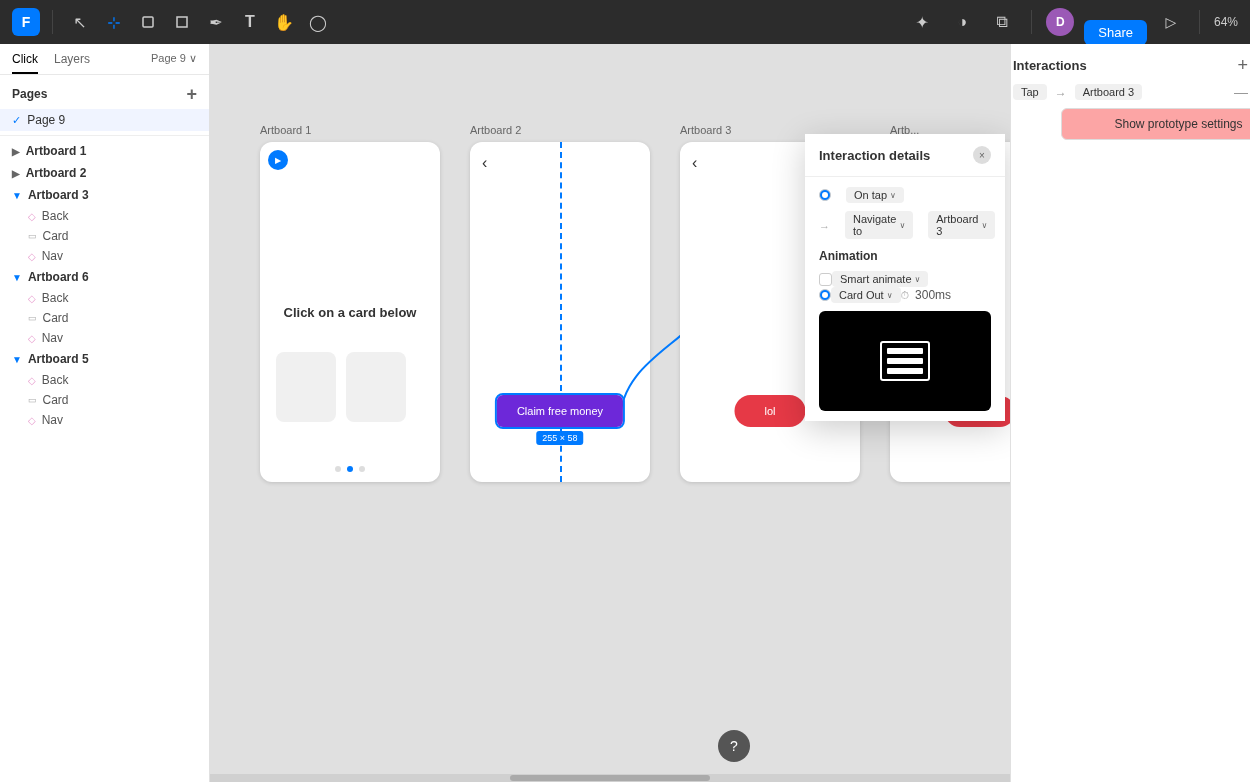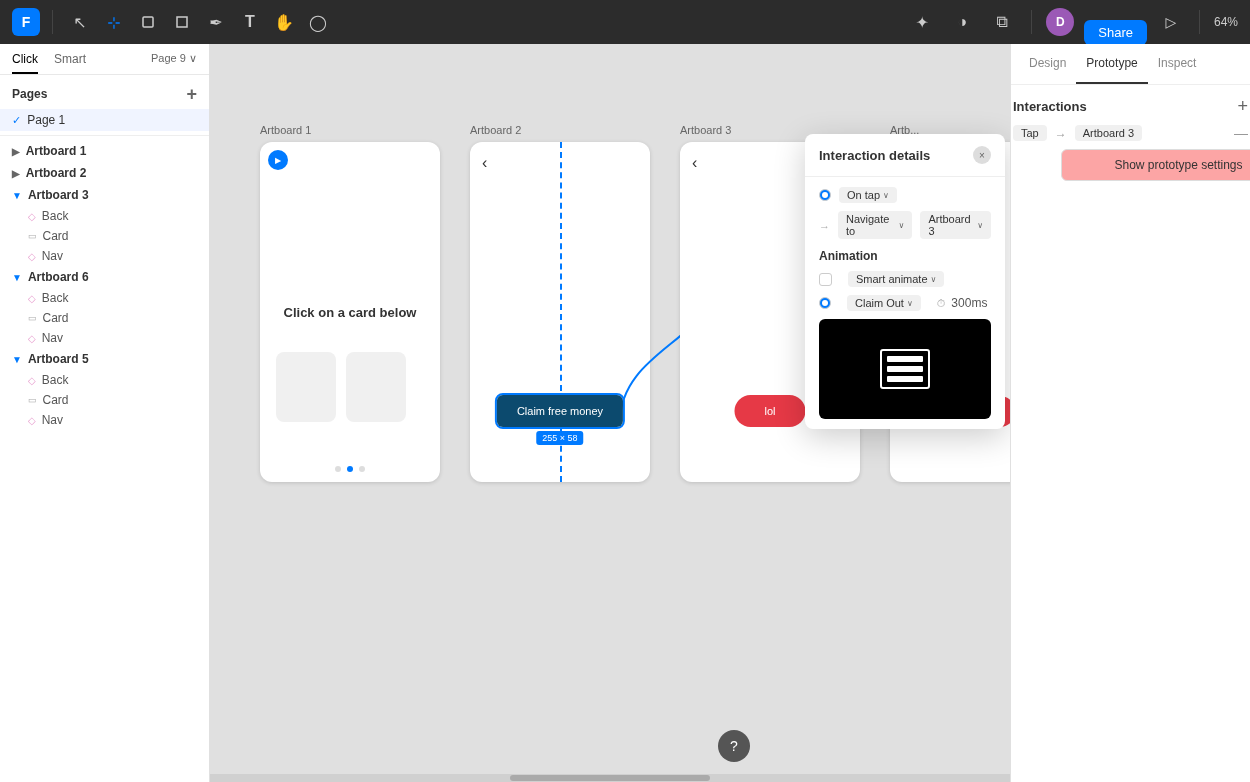--- a/index.html
+++ b/index.html
@@ -236,21 +236,21 @@
     .nav-dot { width: 6px; height: 6px; border-radius: 50%; background: #ddd; }
     .nav-dot.active { background: #007aff; }
     .artboard-back-btn {
       position: absolute;
       top: 12px; left: 12px;
       font-size: 16px;
       color: #333;
       cursor: pointer;
     }
     .claim-btn {
-      background: #0c4a6e;
+      background: #6d28d9;
       color: white;
       border-radius: 6px;
       padding: 10px 20px;
       font-size: 11px;
       white-space: nowrap;
       position: relative;
     }
     .size-badge {
       position: absolute;
       bottom: -18px;
@@ -292,21 +292,21 @@
       white-space: nowrap;
     }
 
     
     .interaction-modal {
       position: absolute;
       top: 80px;
       left: 590px;
       width: 200px;
       background: white;
-      border-radius: 8px;
+      border-radius: 0;
       box-shadow: 0 8px 32px rgba(0,0,0,0.2);
       z-index: 100;
       overflow: hidden;
     }
     .modal-header {
       display: flex;
       align-items: center;
       justify-content: space-between;
       padding: 12px 14px;
       border-bottom: 1px solid #eee;
@@ -317,21 +317,21 @@
       border-radius: 50%;
       background: #ddd;
       display: flex; align-items: center; justify-content: center;
       font-size: 10px; color: #666;
       cursor: pointer;
     }
     .modal-body { padding: 10px 14px; }
     .modal-row {
       display: flex;
       align-items: center;
-      gap: 8px;
+      gap: 15px;
       margin-bottom: 8px;
       font-size: 12px;
       color: #555;
     }
     .modal-chip {
       background: #f0f0f0;
       border-radius: 4px;
       padding: 2px 8px;
       font-size: 11px;
       color: #333;
@@ -340,22 +340,22 @@
     .modal-chip .caret { font-size: 8px; color: #666; }
     .modal-section-title {
       font-size: 12px;
       font-weight: 600;
       color: #333;
       margin: 10px 0 8px;
     }
     .modal-animation-row {
       display: flex;
       align-items: center;
-      gap: 16px;
-      margin-bottom: 8px;
+      gap: 0;
+      margin-bottom: 0;
       font-size: 12px;
       color: #555;
     }
     .modal-checkbox {
       width: 13px; height: 13px;
       border: 1px solid #ccc;
       border-radius: 3px;
       display: flex; align-items: center; justify-content: center;
     }
     .modal-preview {
@@ -557,32 +557,32 @@
     <div class="toolbar-divider"></div>
     <div class="zoom-label">64%</div>
   </div>
 </div>
 
 <div class="main-area">
 
   <div class="left-panel">
     <div class="panel-tabs">
       <div class="panel-tab active">Click</div>
-      <div class="panel-tab">Smart</div>
+      <div class="panel-tab">Layers</div>
       <div style="margin-left:auto; padding-bottom:6px; font-size:11px; color:#666; cursor:pointer">Page 9 ∨</div>
     </div>
     <div class="layers-content">
 
       <div class="page-header">
         <span>Pages</span>
         <span class="add-btn">+</span>
       </div>
       <div class="page-item active">
         <span class="checkmark">✓</span>
-        <span>Page 1</span>
+        <span>Page 9</span>
       </div>
       <div class="section-divider"></div>
 
       <div class="layer-group-header">
         <span class="expand-icon">▶</span>
         <span>Artboard 1</span>
       </div>
 
       <div class="layer-group-header">
         <span class="expand-icon">▶</span>
@@ -744,21 +744,21 @@
             <div class="modal-checkbox"></div>
             <div class="modal-chip">
               <span>Smart animate</span>
               <span class="caret">∨</span>
             </div>
           </div>
 
           <div class="modal-animation-row">
             <div class="modal-radio"></div>
             <div class="modal-chip">
-              <span>Claim Out</span>
+              <span>Card Out</span>
               <span class="caret">∨</span>
             </div>
             <div class="modal-time-row">
               <span class="time-icon">⏱</span>
               <span>300ms</span>
             </div>
           </div>
 
           <div class="modal-preview">
             <div class="preview-icon">
@@ -767,25 +767,20 @@
               <div class="preview-line"></div>
             </div>
           </div>
         </div>
       </div>
 
     </div>
   </div>
 
   <div class="right-panel">
-    <div class="right-panel-tabs">
-      <div class="right-tab">Design</div>
-      <div class="right-tab active">Prototype</div>
-      <div class="right-tab">Inspect</div>
-    </div>
     <div class="right-section">
       <div class="right-section-header">
         <span class="right-section-title">Interactions</span>
         <span class="right-add-btn">+</span>
       </div>
       <div class="interaction-item">
         <span class="interaction-badge">Tap</span>
         <span class="interaction-arrow">→</span>
         <span class="interaction-badge">Artboard 3</span>
         <span style="margin-left:auto; color:#999; cursor:pointer; font-size:14px;">—</span>

